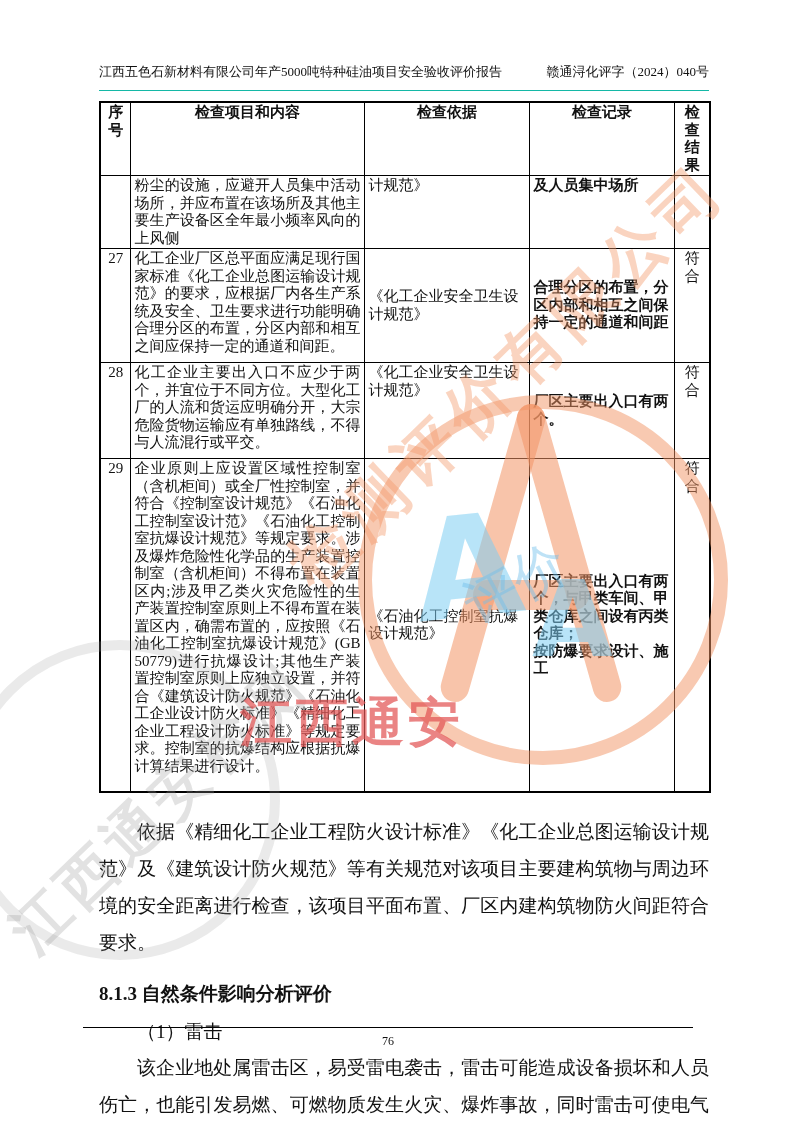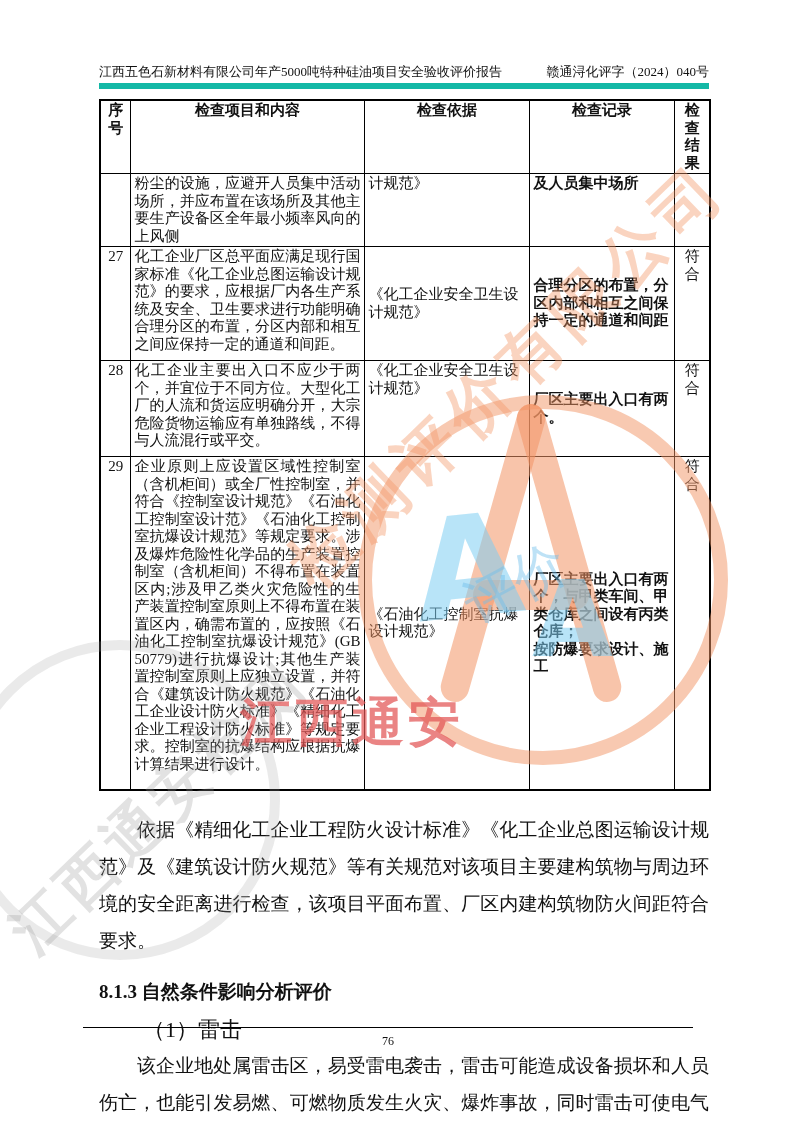--- a/index.html
+++ b/index.html
@@ -2,21 +2,21 @@
 <html><head>
 <meta charset="utf-8">
 <style>
   html,body{margin:0;padding:0;background:#888;}
   .page{position:relative;width:793px;height:1122px;margin:0 auto;background:#ffffff;overflow:hidden;
         font-family:"Liberation Serif","DejaVu Serif",serif;color:#111;}
   .content{position:absolute;left:99px;top:64px;width:610px;z-index:1;}
 
   
   .pg-header{display:flex;justify-content:space-between;align-items:flex-end;
-             border-bottom:6px solid #14b8a6;padding-bottom:3px;font-size:13px;line-height:16px;}
+             border-bottom:1px solid #14b8a6;padding-bottom:10px;font-size:13px;line-height:16px;}
   .pg-header .title{letter-spacing:0px;}
   .pg-header .docno{white-space:nowrap;padding-left:8px;}
 
   
   table.insp{border-collapse:collapse;table-layout:fixed;width:610px;margin-top:10px;
              font-size:15px;line-height:17.5px;}
   table.insp td,table.insp th{border:1px solid #000;padding:1px 3px 1px 4px;vertical-align:top;
                               overflow:hidden;word-break:break-all;}
   table.insp{border:2px solid #000;}
   th.hcell{font-weight:bold;text-align:center;vertical-align:middle;height:46px;padding:1px 2px;}
@@ -28,21 +28,21 @@
   td.result{text-align:center;vertical-align:top;padding:1px 2px;}
   .va-mid{vertical-align:middle !important;}
   tr.r-cont td{height:67px;}
   tr.r-27 td{height:111px;}
   tr.r-28 td{height:93px;}
   tr.r-29 td{height:330px;}
 
   
   .para{font-size:19px;line-height:37px;text-align:justify;text-indent:2em;margin:20px 0 0 0;}
   .heading{font-size:19px;line-height:26px;font-weight:bold;margin:20px 0 0 0;}
-  .subheading{font-size:22px;line-height:30px;text-indent:2em;margin:10px 0 0 0;}
+  .subheading{font-size:19px;line-height:30px;text-indent:2em;margin:10px 0 0 0;}
 
   
   .pg-footer{position:absolute;left:83px;top:1027px;width:610px;border-top:1px solid #000;
              text-align:center;font-size:12px;padding-top:6px;z-index:1;}
 
   
   .wm{position:absolute;pointer-events:none;z-index:5;}
   .wm-circle{left:358px;top:395px;width:342px;height:342px;border-radius:50%;
              border:14px solid rgba(242,148,100,0.50);}
   .wm-logo{left:436px;top:403px;width:190px;height:300px;}

